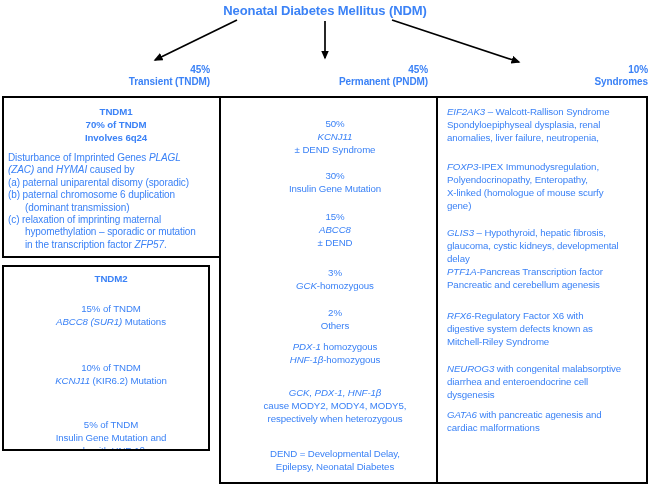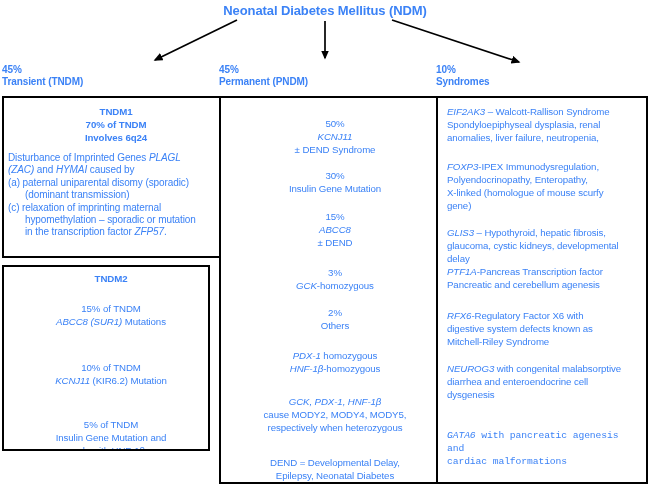--- a/index.html
+++ b/index.html
@@ -5,21 +5,21 @@
   html,body { margin:0; padding:0; background:#ffffff; }
   .canvas {
     position:relative; width:650px; height:487px; background:#ffffff;
     font-family:"Liberation Sans", sans-serif; color:#3b82f6; overflow:hidden;
   }
   .title {
     position:absolute; top:3px; left:0; width:100%;
     text-align:center; font-weight:bold; font-size:13px; letter-spacing:-0.1px;
   }
   .arrows { position:absolute; top:0; left:0; width:650px; height:96px; }
-  .hdr { position:absolute; text-align:left; font-weight:bold; font-size:10px; line-height:12px; letter-spacing:-0.1px; }
+  .hdr { position:absolute; text-align:right; font-weight:bold; font-size:10px; line-height:12px; letter-spacing:-0.1px; }
   .hdr-1 { left:2px;   top:64px; width:208px; }
   .hdr-2 { left:219px; top:64px; width:209px; }
   .hdr-3 { left:436px; top:64px; width:212px; }
   .box {
     position:absolute; border:2.5px solid #000000; box-sizing:border-box;
     background:#ffffff; font-size:9.7px; line-height:13px; letter-spacing:-0.1px;
     padding:0 4px; overflow:hidden;
   }
   #box-tndm1     { left:2px;   top:96px;  width:228px; height:162px; }
   #box-tndm2     { left:2px;   top:265px; width:208px; height:186px;padding-left:14px; }
@@ -66,20 +66,21 @@
   <div class="box" id="box-tndm1">
       <div class="block center bold" style="margin-top: 7px;">
         <div class="line"><span>TNDM1</span></div>
         <div class="line"><span>70% of TNDM</span></div>
         <div class="line"><span>Involves 6q24</span></div>
       </div>
       <div class="block left small" style="margin-top: 8px;">
         <div class="line"><span>Disturbance of Imprinted Genes </span><span class="it">PLAGL</span></div>
         <div class="line"><span class="it">(ZAC)</span><span> and </span><span class="it">HYMAI</span><span> caused by</span></div>
         <div class="line"><span>(a) paternal uniparental disomy (sporadic)</span></div>
+        <div class="line"><span>(b) paternal chromosome 6 duplication</span></div>
         <div class="line ind"><span>(dominant transmission)</span></div>
         <div class="line"><span>(c) relaxation of imprinting maternal</span></div>
         <div class="line ind"><span>hypomethylation – sporadic or mutation</span></div>
         <div class="line ind"><span>in the transcription factor </span><span class="it">ZFP57</span><span>.</span></div>
       </div>
     </div>
   <div class="box" id="box-tndm2">
       <div class="block center bold" style="margin-top: 5px;">
         <div class="line"><span>TNDM2</span></div>
       </div>
@@ -114,21 +115,21 @@
         <div class="line"><span>± DEND</span></div>
       </div>
       <div class="block center" style="margin-top: 17px;">
         <div class="line"><span>3%</span></div>
         <div class="line"><span class="it">GCK</span><span>-homozygous</span></div>
       </div>
       <div class="block center" style="margin-top: 14px;">
         <div class="line"><span>2%</span></div>
         <div class="line"><span>Others</span></div>
       </div>
-      <div class="block center" style="margin-top: 17px;">
+      <div class="block center" style="margin-top: 8px;">
         <div class="line"><span class="it">PDX-1</span><span> homozygous</span></div>
         <div class="line"><span class="it">HNF-1β</span><span>-homozygous</span></div>
       </div>
       <div class="block center" style="margin-top: 20px;">
         <div class="line"><span class="it">GCK, PDX-1, HNF-1β</span></div>
         <div class="line"><span>cause MODY2, MODY4, MODY5,</span></div>
         <div class="line"><span>respectively when heterozygous</span></div>
       </div>
       <div class="block center" style="margin-top: 22px;">
         <div class="line"><span>DEND = Developmental Delay,</span></div>
@@ -159,19 +160,19 @@
       <div class="block left" style="margin-top: 18px;">
         <div class="line"><span class="it">RFX6</span><span>-Regulatory Factor X6 with</span></div>
         <div class="line"><span>digestive system defects known as</span></div>
         <div class="line"><span>Mitchell-Riley Syndrome</span></div>
       </div>
       <div class="block left" style="margin-top: 14px;">
         <div class="line"><span class="it">NEUROG3</span><span> with congenital malabsorptive</span></div>
         <div class="line"><span>diarrhea and enteroendocrine cell</span></div>
         <div class="line"><span>dysgenesis</span></div>
       </div>
-      <div class="block left" style="margin-top: 28px; font-family: Liberation Mono, monospace;">
+      <div class="block left" style="margin-top: 7px;">
         <div class="line"><span class="it">GATA6</span><span> with pancreatic agenesis and</span></div>
         <div class="line"><span>cardiac malformations</span></div>
       </div>
     </div>
 
 </div>
 
 </body></html>

